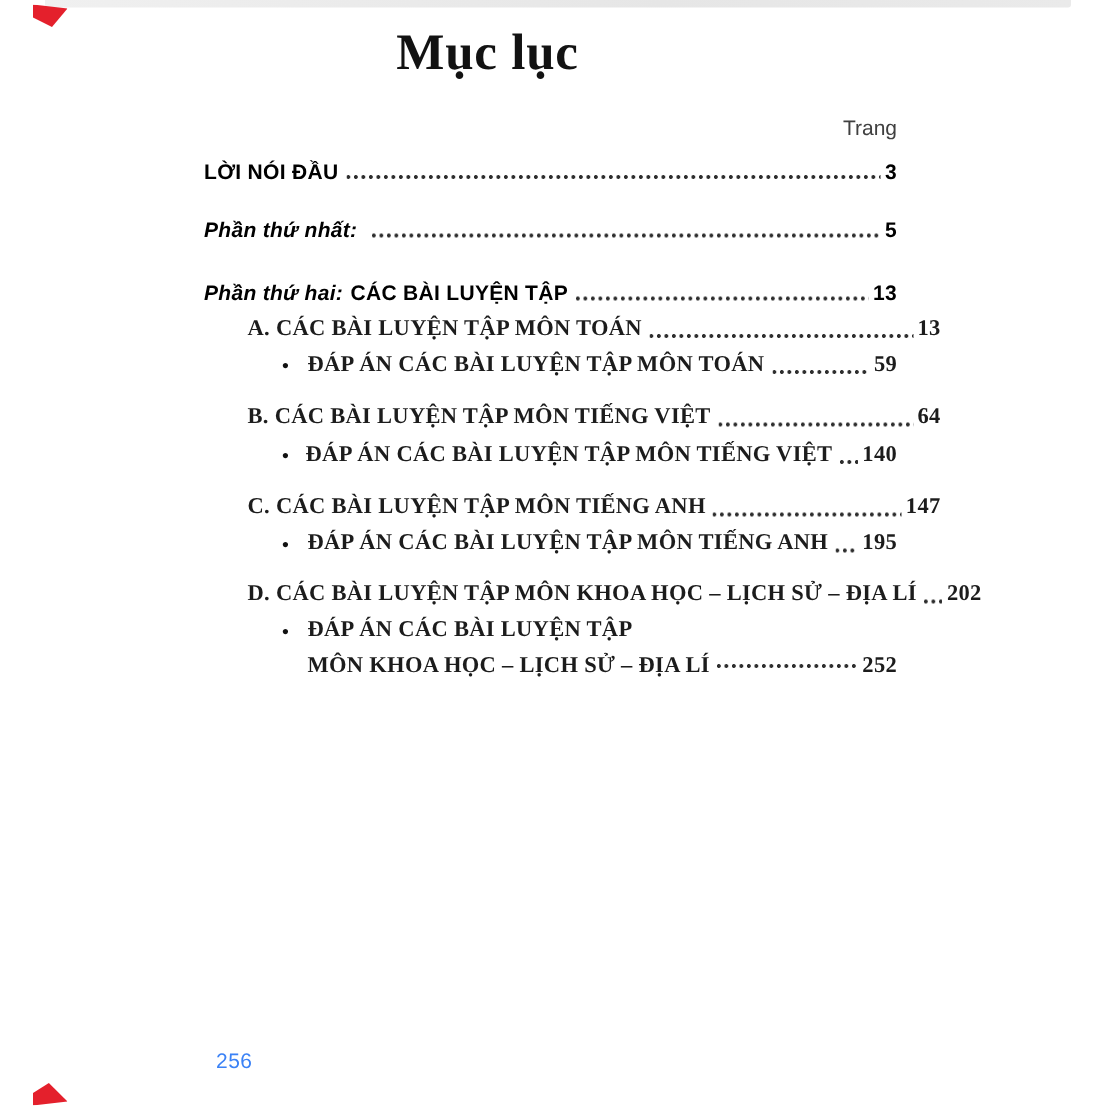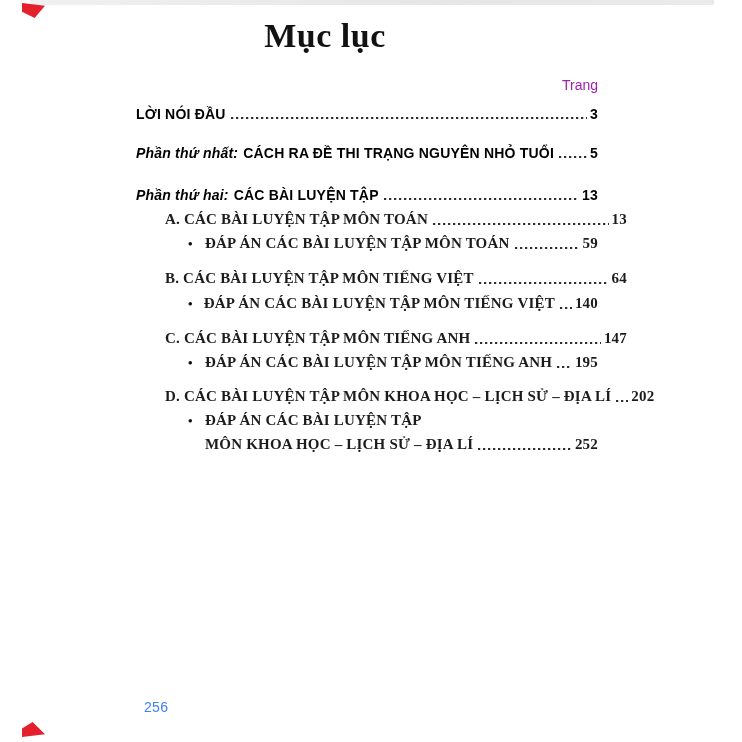--- a/index.html
+++ b/index.html
@@ -22,36 +22,36 @@
   .corner-mark.tl{left:22px;top:3px;clip-path:polygon(0 0,100% 18%,55% 100%,0 58%);}
   .corner-mark.bl{left:22px;top:722px;clip-path:polygon(0 44%,46% 0,100% 82%,0 100%);}
 
   .doc-title{
     position:absolute;left:0;top:17px;width:650px;text-align:center;
     font-family:"Liberation Serif","DejaVu Serif",serif;
     font-weight:700;font-size:34px;color:#121212;letter-spacing:0.5px;
   }
   .col-header{
     position:absolute;left:136px;top:77px;width:462px;text-align:right;
-    font-size:14px;color:#a21caf;font-weight:400;
+    font-size:14px;color:#404040;font-weight:400;
   }
 
   .row{
     position:absolute;left:136px;width:462px;
     display:flex;align-items:flex-end;white-space:nowrap;line-height:1.15;
   }
   .sans{font-size:14px;font-weight:700;color:#000000;letter-spacing:0.2px;}
   .prefix{font-style:italic;margin-right:5px;}
   .serif{
     font-family:"Liberation Serif","DejaVu Serif",serif;
     font-size:15px;font-weight:700;color:#1c1c1c;letter-spacing:0.2px;
   }
   .indent-a{padding-left:29px;}
   .bullet-row{left:188px;width:410px;}
-  .cont-row{left:205px;width:393px;}
+  .cont-row{left:205px;width:393px;align-items:center;}
   .bullet-char{width:17px;font-size:13px;color:#111;}
   .leader{
     flex:1;height:4px;margin:0 3px 2px 5px;min-width:12px;
     background-image:radial-gradient(circle at 1.2px 2px,#2e2e2e 1.05px,transparent 1.5px);
     background-size:5px 4px;background-repeat:repeat-x;background-position:left bottom;
   }
   .pagenum{text-align:right;}
   .footer-num{
     position:absolute;left:144px;top:699px;font-size:14px;color:#3b82f6;font-weight:400;
     letter-spacing:0.3px;
@@ -71,21 +71,20 @@
   <div class="col-header">Trang</div>
 
   <div class="row sans" style="top:106px">
     <span>LỜI NÓI ĐẦU</span>
     <span class="leader"></span>
     <span class="pagenum">3</span>
   </div>
 
   <div class="row sans" style="top:145px">
     <span class="prefix">Phần thứ nhất:</span>
-    <span>CÁCH RA ĐỀ THI TRẠNG NGUYÊN NHỎ TUỔI</span>
     <span class="leader"></span>
     <span class="pagenum">5</span>
   </div>
 
   <div class="row sans" style="top:187px">
     <span class="prefix">Phần thứ hai:</span>
     <span>CÁC BÀI LUYỆN TẬP</span>
     <span class="leader"></span>
     <span class="pagenum">13</span>
   </div>

